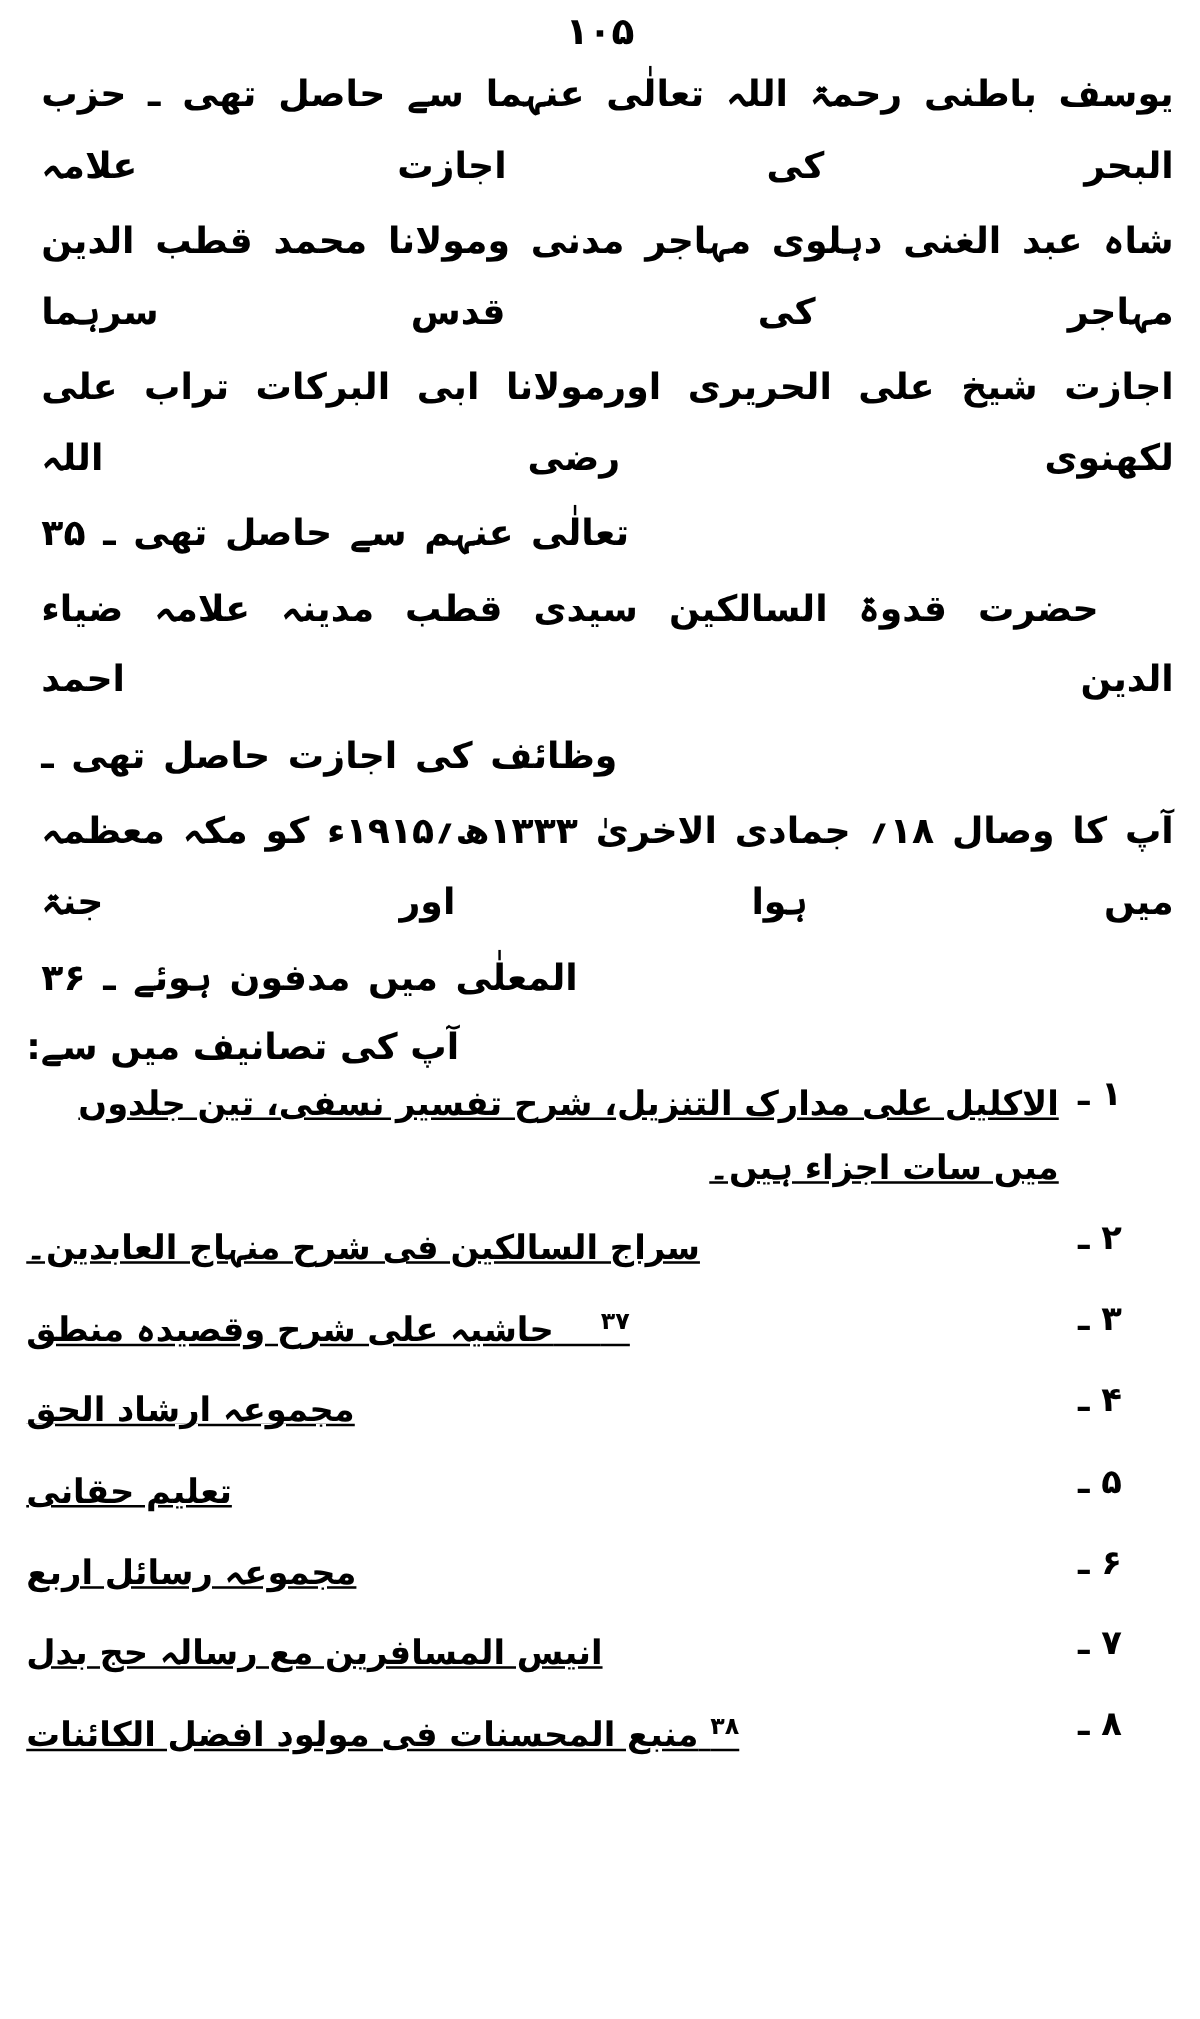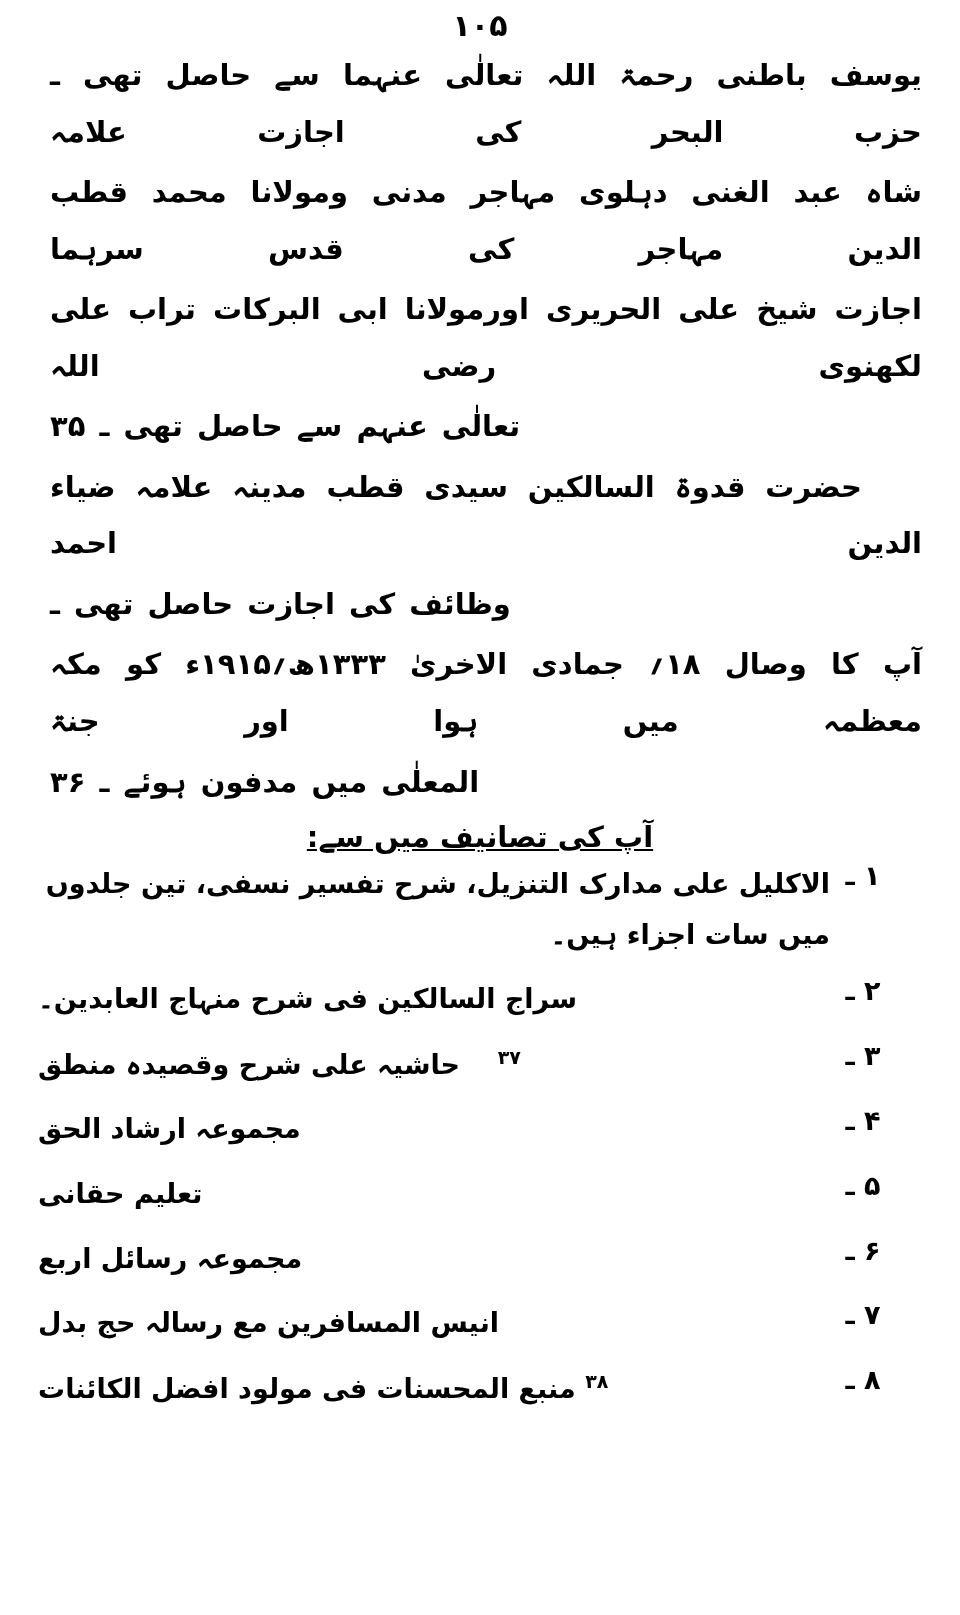--- a/index.html
+++ b/index.html
@@ -12,21 +12,21 @@
     color: #000000;
   }
   .page {
     position: relative;
     width: 960px;
     height: 1615px;
     margin: 0 auto;
     background: #ffffff;
     overflow: hidden;
     box-sizing: border-box;
-    padding: 0 38px;
+    padding: 0 21px;
   }
   .page-number {
     text-align: center;
     font-size: 30px;
     font-weight: 700;
     letter-spacing: 1px;
     padding-top: 8px;
     padding-bottom: 4px;
     direction: rtl;
   }
@@ -48,25 +48,24 @@
   .para.last-right {
     text-align-last: left;
   }
   .sup {
     font-size: 19px;
     vertical-align: super;
     font-weight: 700;
   }
   .works-intro {
     direction: rtl;
-    text-align: center;
+    text-align: left;
     font-size: 29px;
     font-weight: 600;
     margin: 10px 0 6px 0;
-    text-decoration: underline;
   }
   .works-list {
     direction: rtl;
     margin: 0;
     padding: 0;
     list-style: none;
   }
   .work-item {
     display: flex;
     flex-direction: row;
@@ -80,20 +79,21 @@
     flex: 0 0 92px;
     text-align: center;
     padding-right: 26px;
     box-sizing: border-box;
     letter-spacing: 1px;
   }
   .work-text {
     flex: 1 1 auto;
     text-align: right;
     line-height: 1.8;
+    text-decoration: underline;
   }
   .work-item.center .work-text {
     text-align: left;
   }
   .work-item.wide .work-text {
     text-align: justify;
     text-align-last: right;
   }
   .cont-line {
     display: block;

